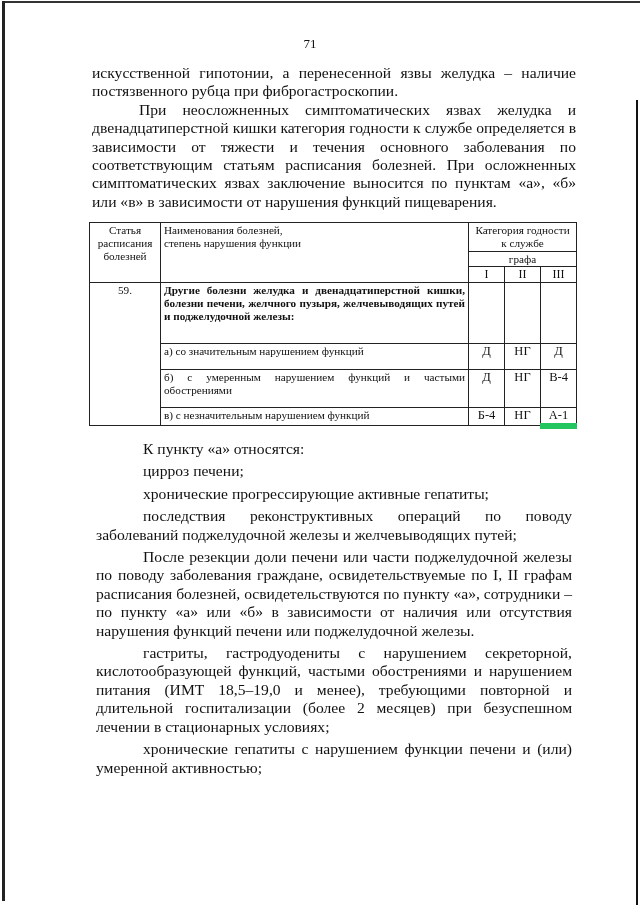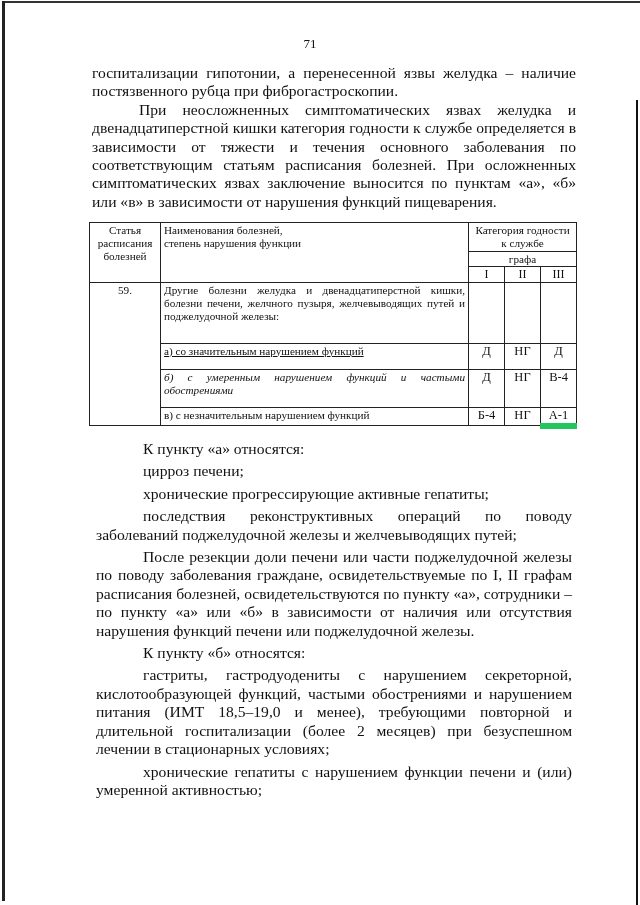--- a/index.html
+++ b/index.html
@@ -45,21 +45,21 @@
 </head>
 <body>
 
 <div class="frame-top"></div>
 <div class="frame-left"></div>
 <div class="frame-right"></div>
 
 <div class="page-number">71</div>
 
 <div id="intro" class="body-text">
-  <p class="para">госпитализации гипотонии, а перенесенной язвы желудка – наличие постязвенного рубца при фиброгастроскопии.</p>
+  <p class="para">искусственной гипотонии, а перенесенной язвы желудка – наличие постязвенного рубца при фиброгастроскопии.</p>
   <p class="para indent">При неосложненных симптоматических язвах желудка и двенадцатиперстной кишки категория годности к службе определяется в зависимости от тяжести и течения основного заболевания по соответствующим статьям расписания болезней. При осложненных симптоматических язвах заключение выносится по пунктам «а», «б» или «в» в зависимости от нарушения функций пищеварения.</p>
 </div>
 
 <table class="schedule">
   <tbody>
       <tr>
     <th class="c-article" rowspan="3">Статья расписания болезней</th>
     <th class="c-name" rowspan="3">
       <div>Наименования болезней,</div>
       <div>степень нарушения функции</div>
@@ -69,48 +69,47 @@
   <tr>
     <th class="c-cat" colspan="3">графа</th>
   </tr>
   <tr>
     <th class="c-g">I</th>
     <th class="c-g">II</th>
     <th class="c-g">III</th>
   </tr>
   <tr class="row-entry">
     <td class="c-article" rowspan="4" style="border-bottom:1px solid #222;">59.</td>
-    <td class="name-cell" style="border-top:1px solid #222; padding-bottom:20px;">Другие болезни желудка и двенадцатиперстной кишки, болезни печени, желчного пузыря, желчевыводящих путей и поджелудочной железы:</td>
+    <td class="name-cell" style="border-top:1px solid #222; padding-bottom:20px;font-weight:bold;">Другие болезни желудка и двенадцатиперстной кишки, болезни печени, желчного пузыря, желчевыводящих путей и поджелудочной железы:</td>
     <td class="c-g" style="border-top:1px solid #222;"></td>
     <td class="c-g" style="border-top:1px solid #222;"></td>
     <td class="c-g" style="border-top:1px solid #222;"></td>
   </tr>
   <tr class="row-entry">
-    <td class="name-cell" style="padding-bottom:12px;text-decoration:underline;">а) со значительным нарушением функций</td>
+    <td class="name-cell" style="padding-bottom:12px;">а) со значительным нарушением функций</td>
     <td class="c-g val">Д</td>
     <td class="c-g val">НГ</td>
     <td class="c-g val">Д</td>
   </tr>
   <tr class="row-entry">
-    <td class="name-cell" style="padding-bottom:10px;font-style:italic;">б) с умеренным нарушением функций и частыми обострениями</td>
+    <td class="name-cell" style="padding-bottom:10px;">б) с умеренным нарушением функций и частыми обострениями</td>
     <td class="c-g val">Д</td>
     <td class="c-g val">НГ</td>
     <td class="c-g val">В-4</td>
   </tr>
   <tr class="row-entry">
     <td class="name-cell" style="border-bottom:1px solid #222;">в) с незначительным нарушением функций</td>
     <td class="c-g val" style="border-bottom:1px solid #222;">Б-4</td>
     <td class="c-g val" style="border-bottom:1px solid #222;">НГ</td>
     <td class="c-g val" style="border-bottom:6px solid #22c55e;">А-1</td>
   </tr>
 </tbody>
   </table>
 
 <div id="lower" class="body-text">
   <p class="list-line">К пункту «а» относятся:</p>
   <p class="list-line">цирроз печени;</p>
   <p class="list-line">хронические прогрессирующие активные гепатиты;</p>
   <p class="list-line">последствия реконструктивных операций по поводу заболеваний поджелудочной железы и желчевыводящих путей;</p>
   <p class="list-line">После резекции доли печени или части поджелудочной железы по поводу заболевания граждане, освидетельствуемые по I, II графам расписания болезней, освидетельствуются по пункту «а», сотрудники – по пункту «а» или «б» в зависимости от наличия или отсутствия нарушения функций печени или поджелудочной железы.</p>
-  <p class="list-line">К пункту «б» относятся:</p>
   <p class="list-line">гастриты, гастродуодениты с нарушением секреторной, кислотообразующей функций, частыми обострениями и нарушением питания (ИМТ 18,5–19,0 и менее), требующими повторной и длительной госпитализации (более 2 месяцев) при безуспешном лечении в стационарных условиях;</p>
   <p class="list-line">хронические гепатиты с нарушением функции печени и (или) умеренной активностью;</p>
 </div>
 
 </body></html>

